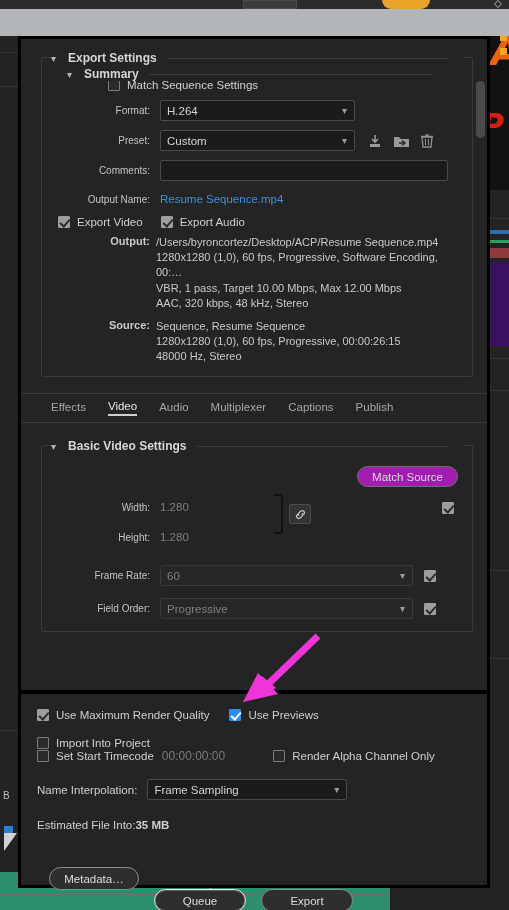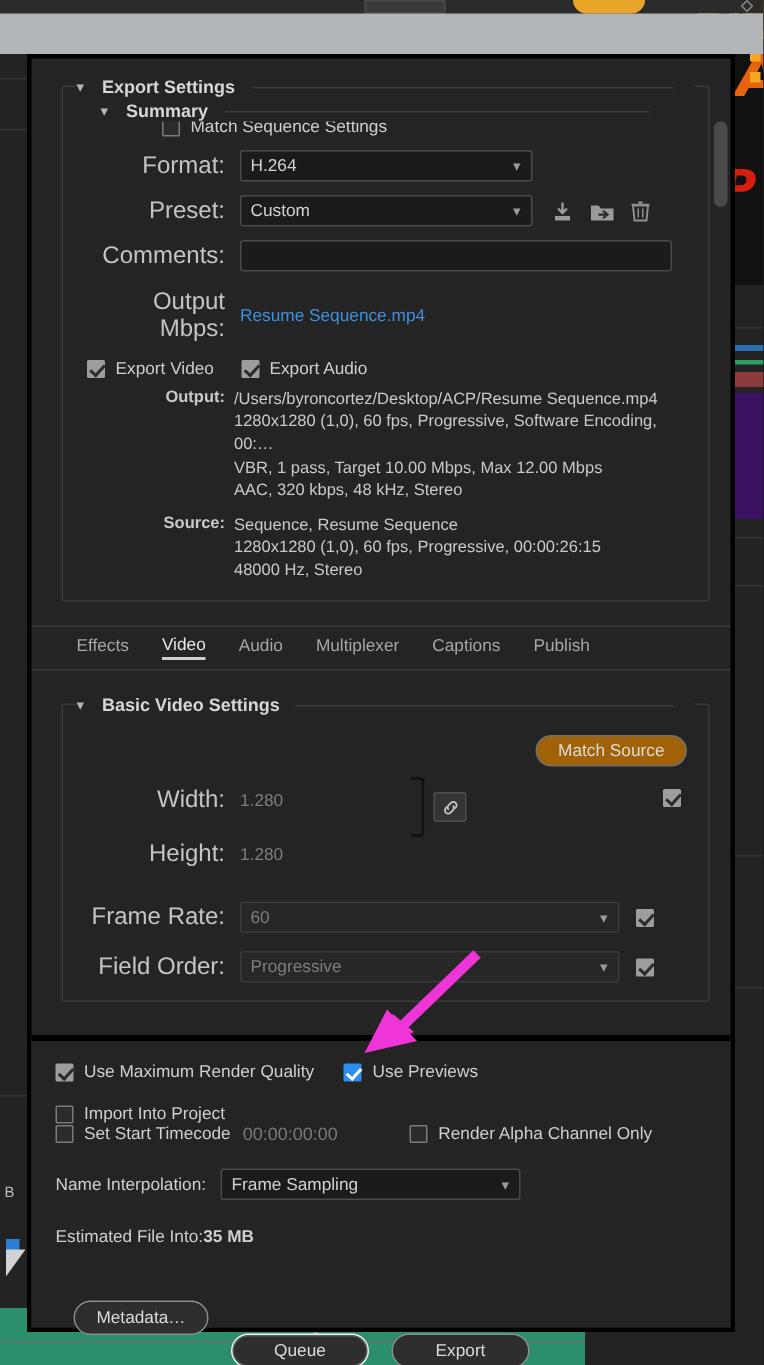--- a/index.html
+++ b/index.html
@@ -94,21 +94,21 @@
   .sec-head .rule { flex: 1; height: 1px; background: #3d3d3d; }
 
   .panel {
     margin: 14px 14px 0 20px; border: 1px solid #3a3a3a; border-radius: 2px;
     padding: 8px 0 12px 0; position: relative;
   }
   .panel > .sec-head { position: absolute; top: -7px; left: 9px; right: 9px; background: #242424; }
   .panel > .sec-head .rule { margin-left: 4px; }
 
   .row { display: flex; align-items: center; margin: 9px 14px 0 16px; }
-  .lbl { color: #c4c4c4; font-size: 16px; text-align: right; width: 92px; flex: none; margin-right: 10px; }
+  .lbl { color: #c4c4c4; font-size: 10px; text-align: right; width: 92px; flex: none; margin-right: 10px; }
 
   .cb {
     width: 12px; height: 12px; border: 1px solid #7b7b7b; background: #2b2b2b;
     border-radius: 1px; flex: none; position: relative;
   }
   .cb.checked { background: #9d9d9d; border-color: #9d9d9d; }
   .cb.checked::after {
     content: ""; position: absolute; left: 3px; top: 0px; width: 4px; height: 8px;
     border: solid #2b2b2b; border-width: 0 2px 2px 0; transform: rotate(42deg);
   }
@@ -143,21 +143,21 @@
   .tabs {
     display: flex; gap: 22px; padding: 0 0 0 30px; height: 30px; align-items: center;
     border-top: 1px solid #3a3a3a; border-bottom: 1px solid #3a3a3a; margin-top: 16px;
   }
   .tab { color: #a6a6a6; font-size: 11.5px; padding-bottom: 2px; }
   .tab.active { color: #e6e6e6; border-bottom: 2px solid #cfcfcf; }
 
   .matchsrc {
     margin-left: auto; border: 1px solid #6f6f6f; border-radius: 11px; height: 21px;
     color: #dcdcdc; font-size: 11.5px; display: flex; align-items: center; padding: 0 14px;
-    background: #a16207;
+    background: #a21caf;
   }
 
   .linkbtn {
     width: 22px; height: 20px; background: #343434; border: 1px solid #4e4e4e;
     border-radius: 2px; display: flex; align-items: center; justify-content: center;
   }
   .bracket {
     width: 9px; height: 40px; border: 2px solid #111; border-left: none; border-radius: 0 3px 3px 0;
   }
 
@@ -312,21 +312,21 @@
             </span>
           </div>
         </div>
 
         <div class="row">
           <div class="lbl">Comments:</div>
           <div class="textfield" style="width:288px;"></div>
         </div>
 
         <div class="row" style="margin-top:12px;">
-          <div class="lbl">Output Mbps:</div>
+          <div class="lbl">Output Name:</div>
           <div class="link">Resume Sequence.mp4</div>
         </div>
 
         <div class="row" style="margin-top:11px; margin-left:16px;">
           <div class="cb-wrap" style="margin-right:18px;">
             <div class="cb checked"></div>
             <span class="cb-text">Export Video</span>
           </div>
           <div class="cb-wrap">
             <div class="cb checked"></div>

